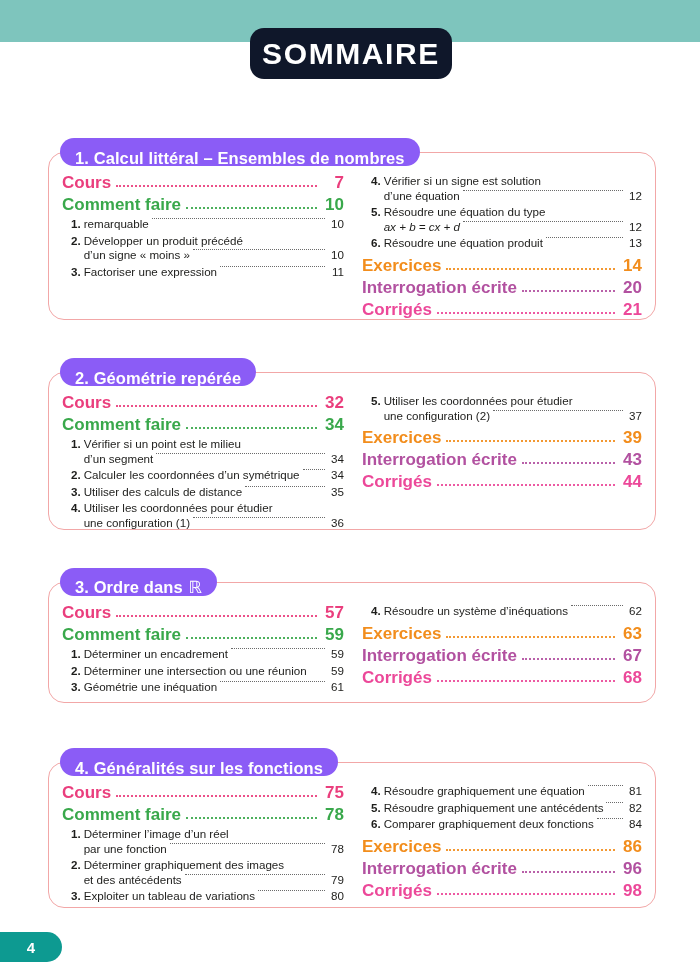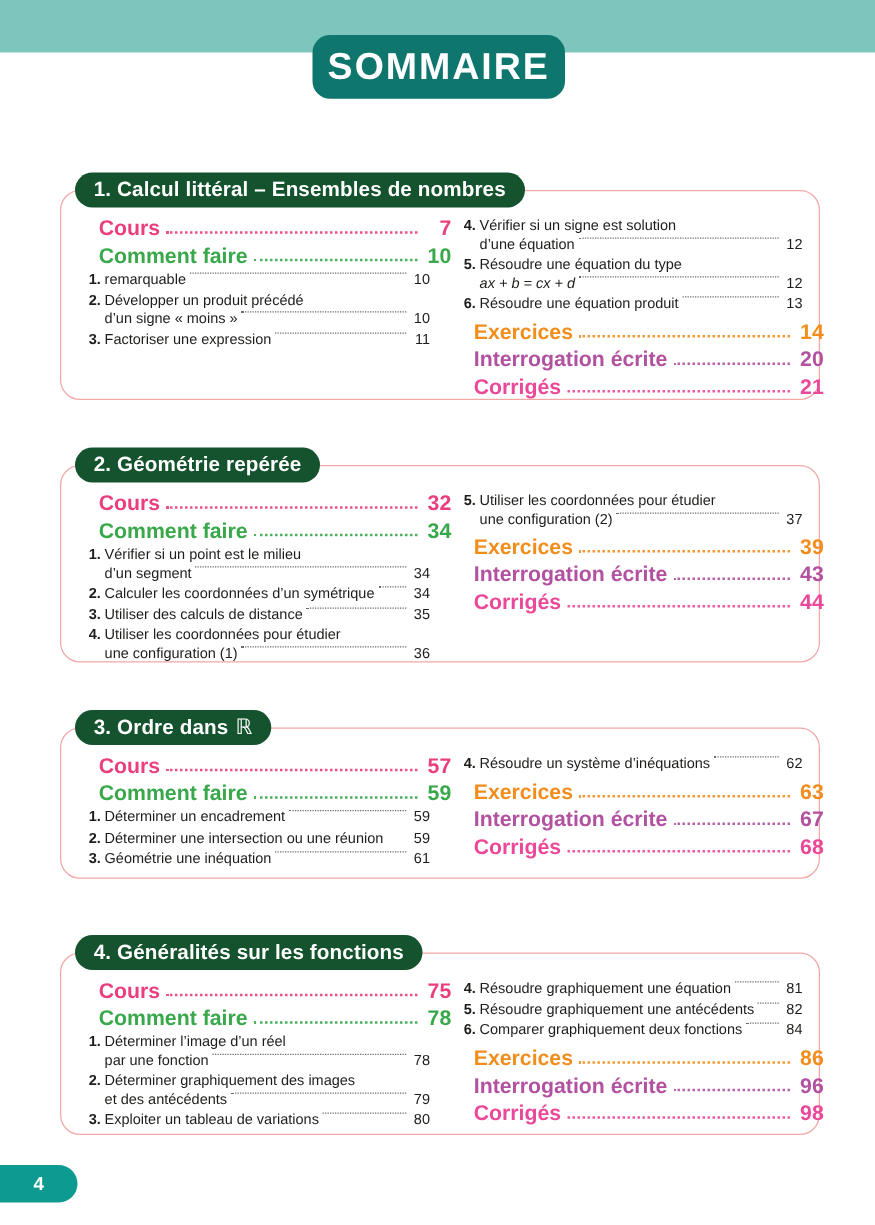--- a/index.html
+++ b/index.html
@@ -23,21 +23,21 @@
     width: 700px;
     height: 42px;
     background: #7ec5bd;
   }
   .sommaire-pill {
     position: absolute;
     left: 250px;
     top: 28px;
     width: 202px;
     height: 51px;
-    background: #0f766e;
+    background: #0f172a;
     border-radius: 14px;
     display: flex;
     align-items: center;
     justify-content: center;
     box-sizing: border-box;
   }
   .sommaire-pill-label {
     color: #ffffff;
     font-size: 30px;
     font-weight: bold;
@@ -61,25 +61,25 @@
     bottom: 0;
     border: 1.4px solid #f2a7a7;
     border-radius: 16px;
     pointer-events: none;
   }
   .chapter-title-pill {
     position: absolute;
     left: 12px;
     top: 0;
     height: 28px;
-    background: #14532d;
+    background: #8b5cf6;
     border-radius: 14px;
     padding: 0 15px;
     display: flex;
-    align-items: center;
+    align-items: flex-end;
     z-index: 3;
   }
   .chapter-title-label {
     color: #ffffff;
     font-size: 16.5px;
     font-weight: bold;
     line-height: 1;
     white-space: nowrap;
     letter-spacing: 0.1px;
   }
@@ -126,21 +126,20 @@
     white-space: nowrap;
     text-align: right;
   }
 
   
   .row.major {
     font-size: 17px;
     font-weight: bold;
     line-height: 21px;
     margin-bottom: 1px;
-    margin-left: 17px;
   }
   .row.major .dots {
     border-bottom-width: 2.6px;
     margin-bottom: 6px;
   }
   .row.major .pg { min-width: 22px; }
 
   
   .sub {
     display: flex;

